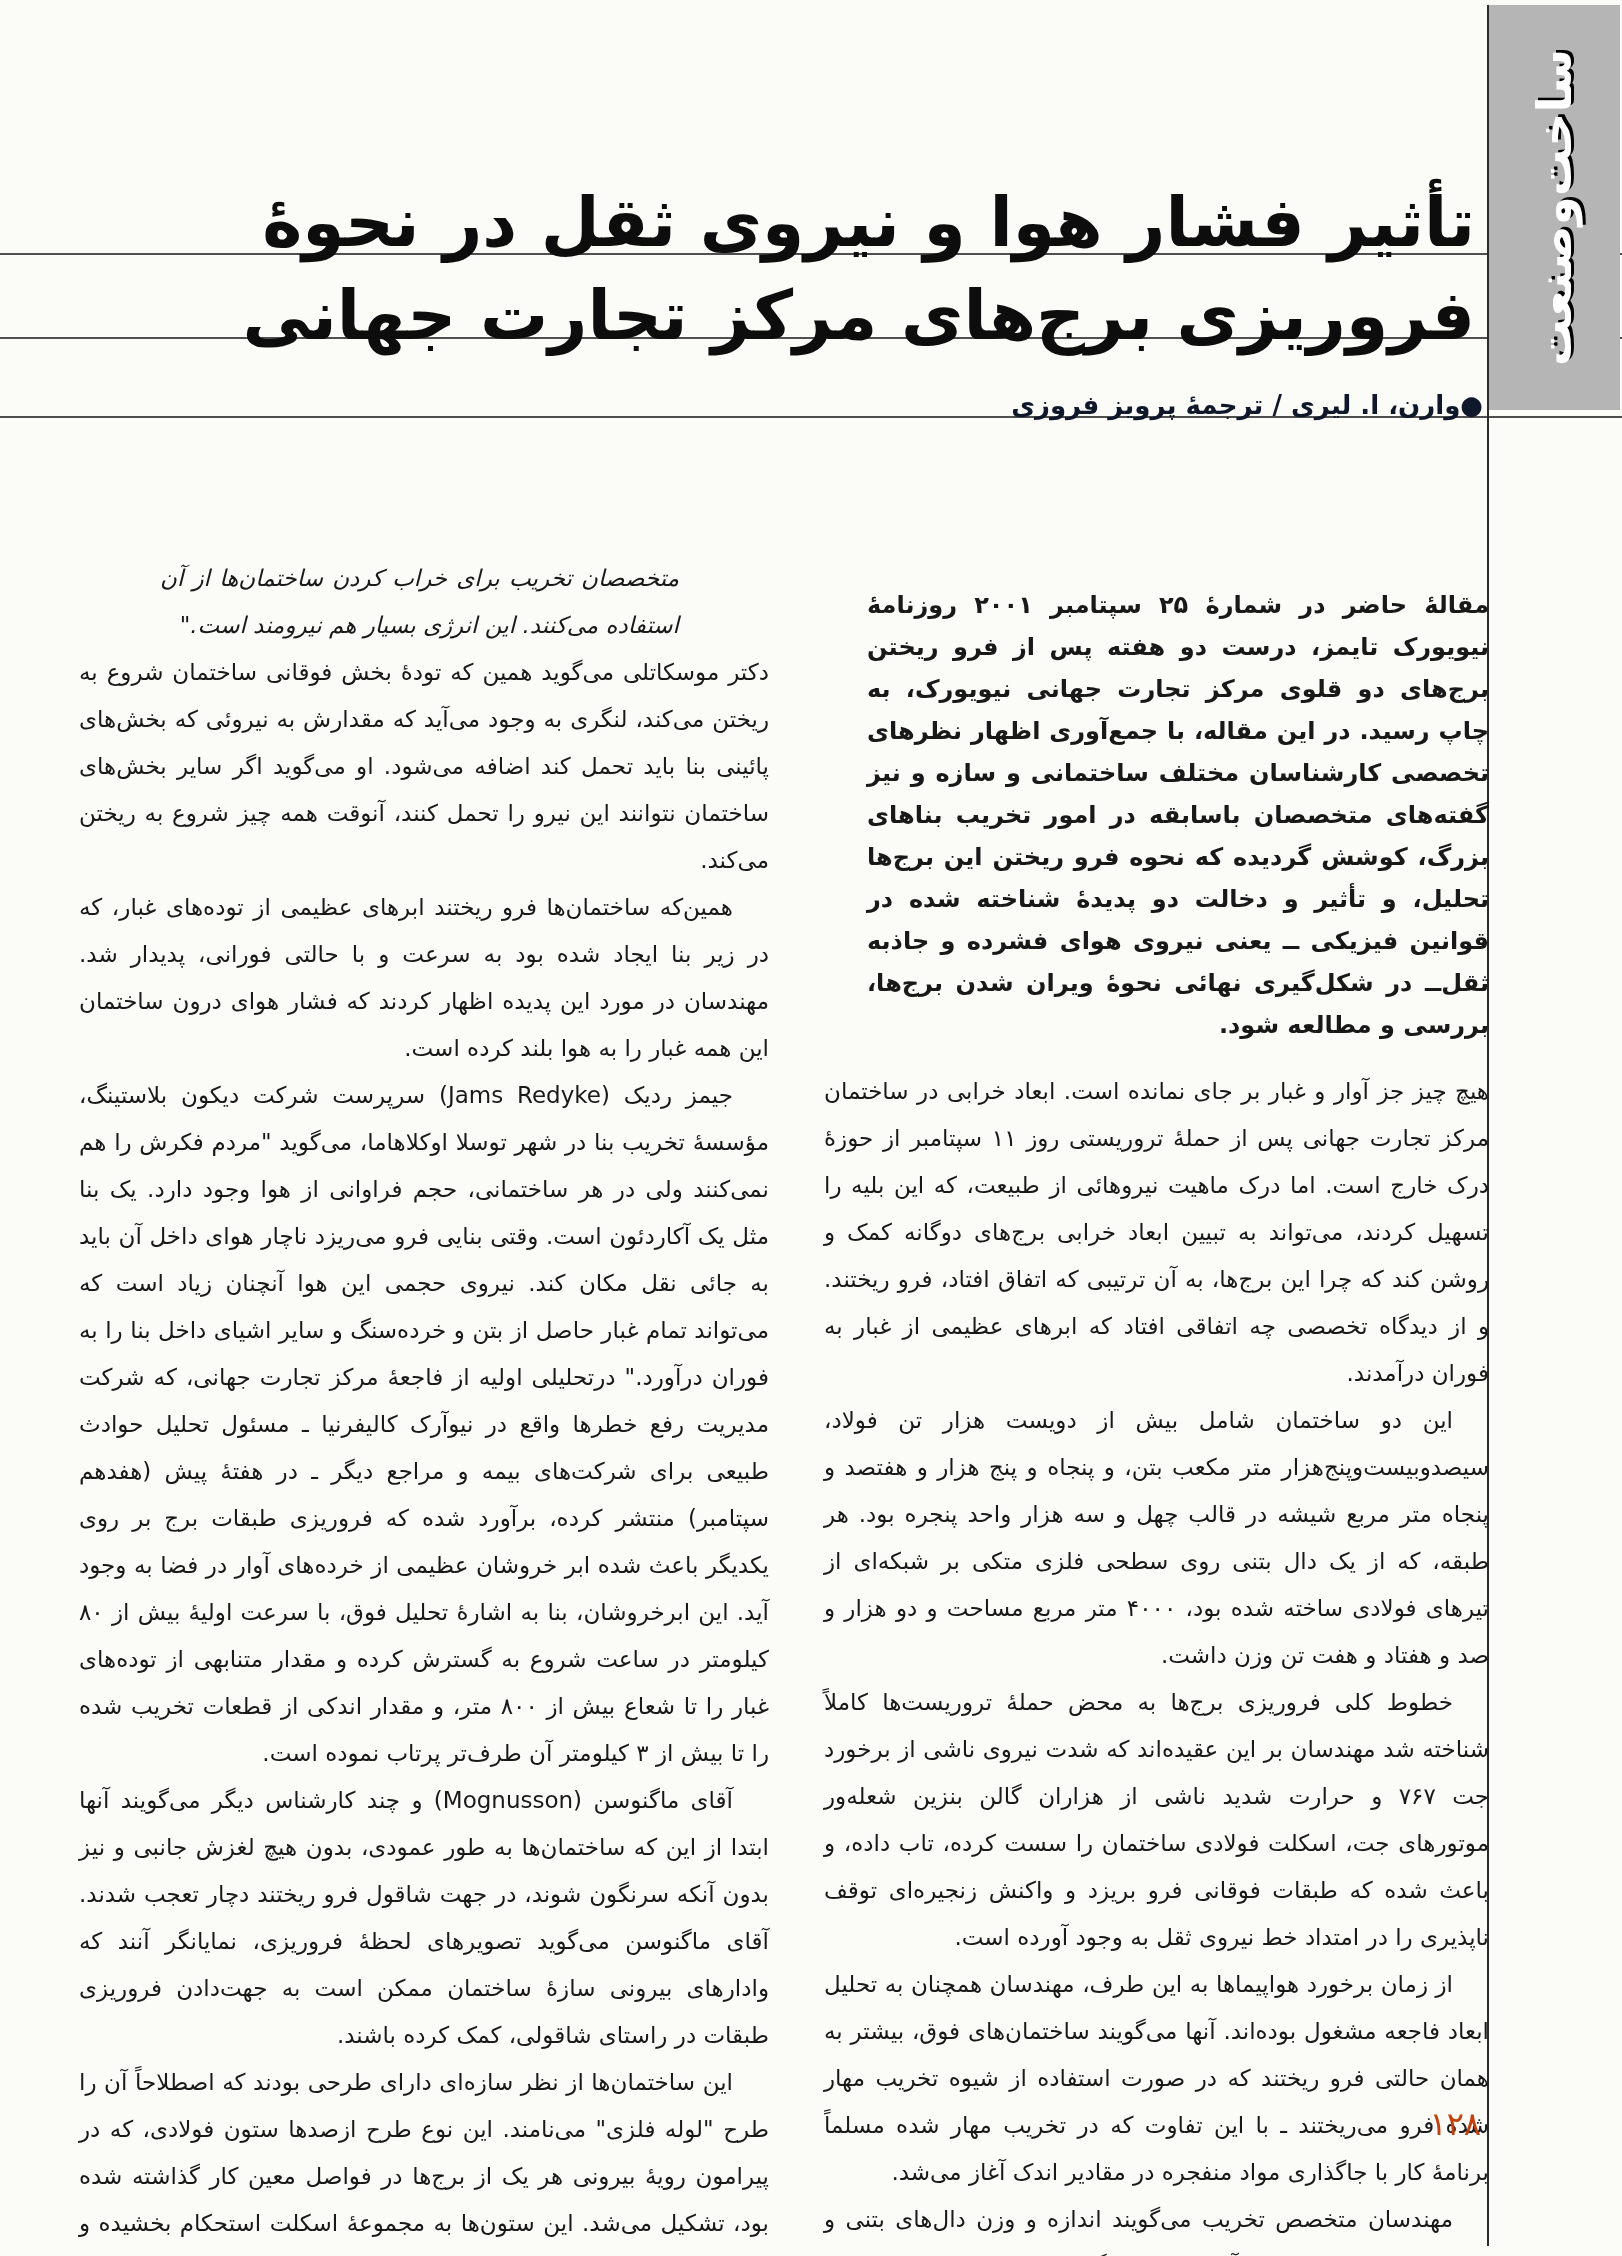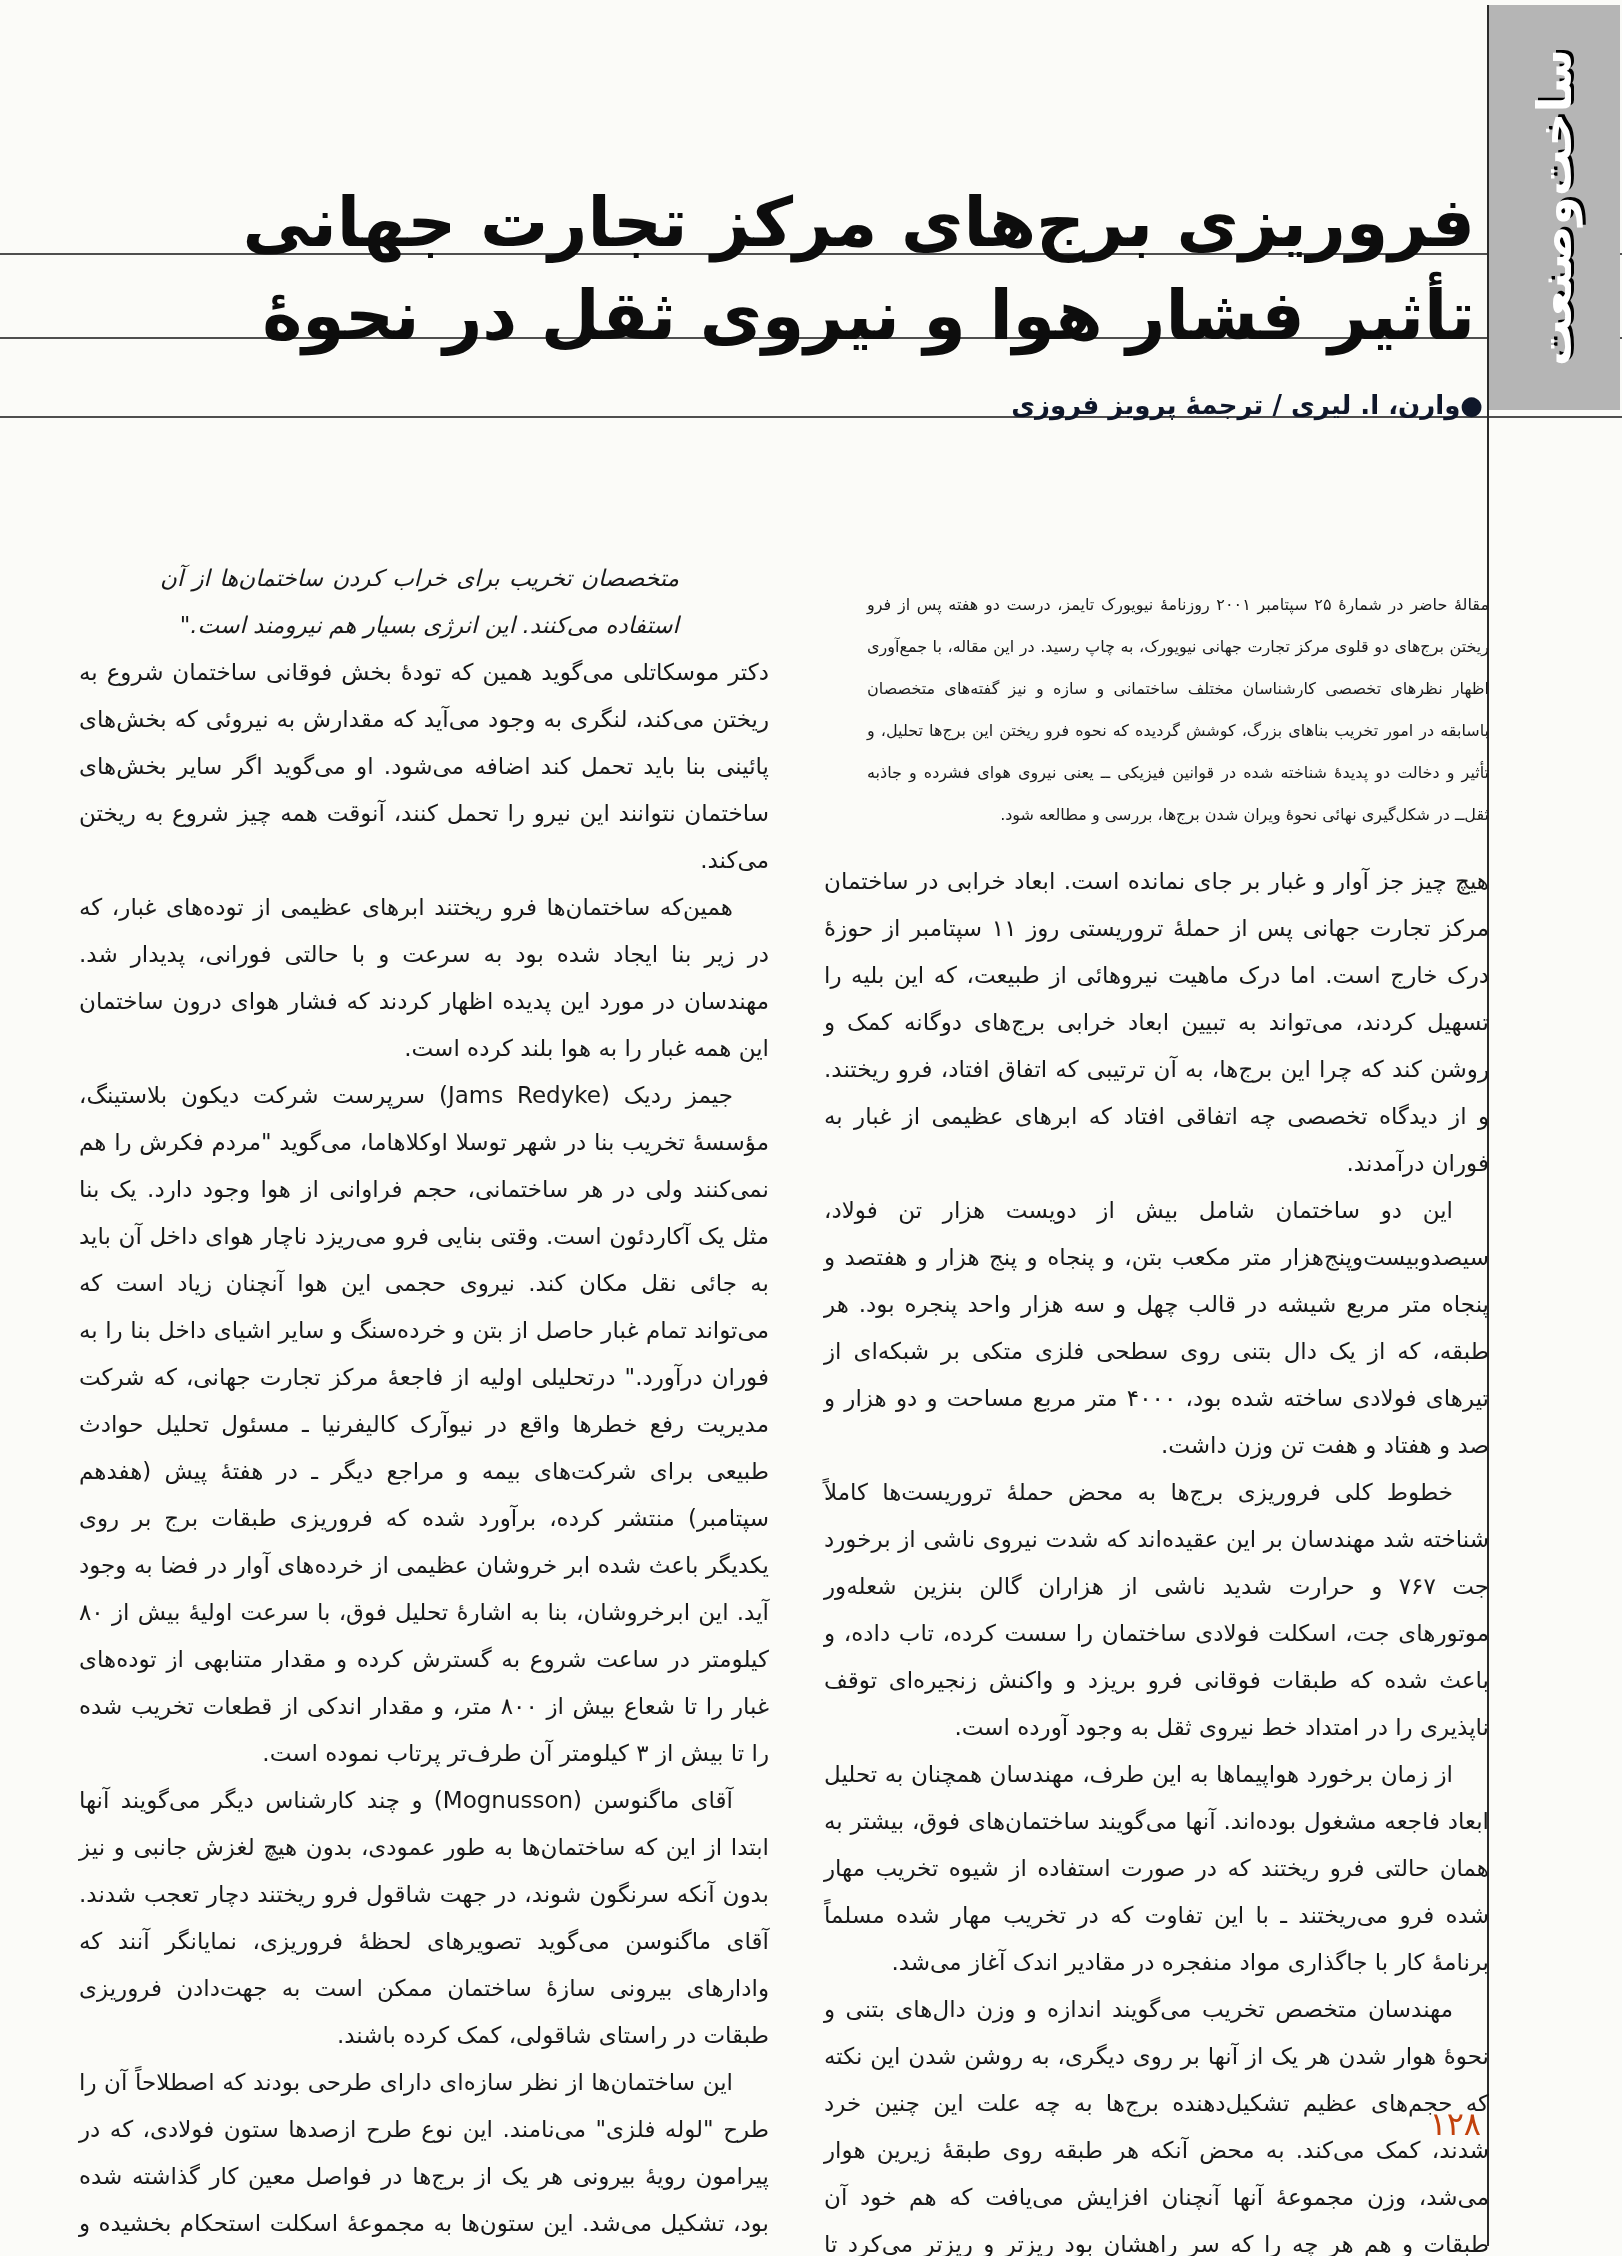--- a/index.html
+++ b/index.html
@@ -45,21 +45,21 @@
   .col{
     position:absolute;z-index:4;
     direction:rtl;text-align:justify;
     font-size:23px;line-height:47px;
     color:#191919;
   }
   .col p{margin:0;}
   .col-a{left:824px;top:584px;width:665px;}
   .col-b{left:79px;top:555px;width:690px;}
   .intro{
-    font-weight:normal;font-size:16px;line-height:42px;
+    font-weight:bold;font-size:24px;line-height:42px;
     padding-left:43px;
     margin-bottom:21.5px !important;
   }
   .sec-head{font-weight:bold;}
   .indent{text-indent:36px;}
   .p-first{margin-left:81px !important;margin-right:90px !important;font-style:italic;}
   .pagenum{
     position:absolute;right:142px;top:2105px;z-index:4;
     font-size:32px;direction:rtl;color:#c2410c;
   }
@@ -72,22 +72,22 @@
   <div class="hrule rule1"></div>
   <div class="hrule rule2"></div>
   <div class="hrule rule3"></div>
   <div class="vrule"></div>
 
   <div class="graybar">
     <span>ساخت‌وصنعت</span>
   </div>
 
   <h1 class="title" style="margin:0;">
+    <div>تأثیر فشار هوا و نیروی ثقل در نحوهٔ</div>
     <div>فروریزی برج‌های مرکز تجارت جهانی</div>
-    <div>تأثیر فشار هوا و نیروی ثقل در نحوهٔ</div>
   </h1>
 
   <div class="byline">●وارن، ا. لیری / ترجمهٔ پرویز فروزی</div>
 
   <div class="col col-a">
     <p class="intro">مقالهٔ حاضر در شمارهٔ ۲۵ سپتامبر ۲۰۰۱ روزنامهٔ نیویورک تایمز، درست دو هفته پس از فرو ریختن برج‌های دو قلوی مرکز تجارت جهانی نیویورک، به چاپ رسید. در این مقاله، با جمع‌آوری اظهار نظرهای تخصصی کارشناسان مختلف ساختمانی و سازه و نیز گفته‌های متخصصان باسابقه در امور تخریب بناهای بزرگ، کوشش گردیده که نحوه فرو ریختن این برج‌ها تحلیل، و تأثیر و دخالت دو پدیدهٔ شناخته شده در قوانین فیزیکی ــ یعنی نیروی هوای فشرده و جاذبه ثقل‌ــ در شکل‌گیری نهائی نحوهٔ ویران شدن برج‌ها، بررسی و مطالعه شود.</p>
     <p>هیچ چیز جز آوار و غبار بر جای نمانده است. ابعاد خرابی در ساختمان مرکز تجارت جهانی پس از حملهٔ تروریستی روز ۱۱ سپتامبر از حوزهٔ درک خارج است. اما درک ماهیت نیروهائی از طبیعت، که این بلیه را تسهیل کردند، می‌تواند به تبیین ابعاد خرابی برج‌های دوگانه کمک و روشن کند که چرا این برج‌ها، به آن ترتیبی که اتفاق افتاد، فرو ریختند. و از دیدگاه تخصصی چه اتفاقی افتاد که ابرهای عظیمی از غبار به فوران درآمدند.</p>
     <p class="indent">این دو ساختمان شامل بیش از دویست هزار تن فولاد، سیصدوبیست‌وپنج‌هزار متر مکعب بتن، و پنجاه و پنج هزار و هفتصد و پنجاه متر مربع شیشه در قالب چهل و سه هزار واحد پنجره بود. هر طبقه، که از یک دال بتنی روی سطحی فلزی متکی بر شبکه‌ای از تیرهای فولادی ساخته شده بود، ۴۰۰۰ متر مربع مساحت و دو هزار و صد و هفتاد و هفت تن وزن داشت.</p>
     <p class="indent">خطوط کلی فروریزی برج‌ها به محض حملهٔ تروریست‌ها کاملاً شناخته شد مهندسان بر این عقیده‌اند که شدت نیروی ناشی از برخورد جت ۷۶۷ و حرارت شدید ناشی از هزاران گالن بنزین شعله‌ور موتورهای جت، اسکلت فولادی ساختمان را سست کرده، تاب داده، و باعث شده که طبقات فوقانی فرو بریزد و واکنش زنجیره‌ای توقف ناپذیری را در امتداد خط نیروی ثقل به وجود آورده است.</p>
     <p class="indent">از زمان برخورد هواپیماها به این طرف، مهندسان همچنان به تحلیل ابعاد فاجعه مشغول بوده‌اند. آنها می‌گویند ساختمان‌های فوق، بیشتر به همان حالتی فرو ریختند که در صورت استفاده از شیوه تخریب مهار شده فرو می‌ریختند ـ با این تفاوت که در تخریب مهار شده مسلماً برنامهٔ کار با جاگذاری مواد منفجره در مقادیر اندک آغاز می‌شد.</p>

